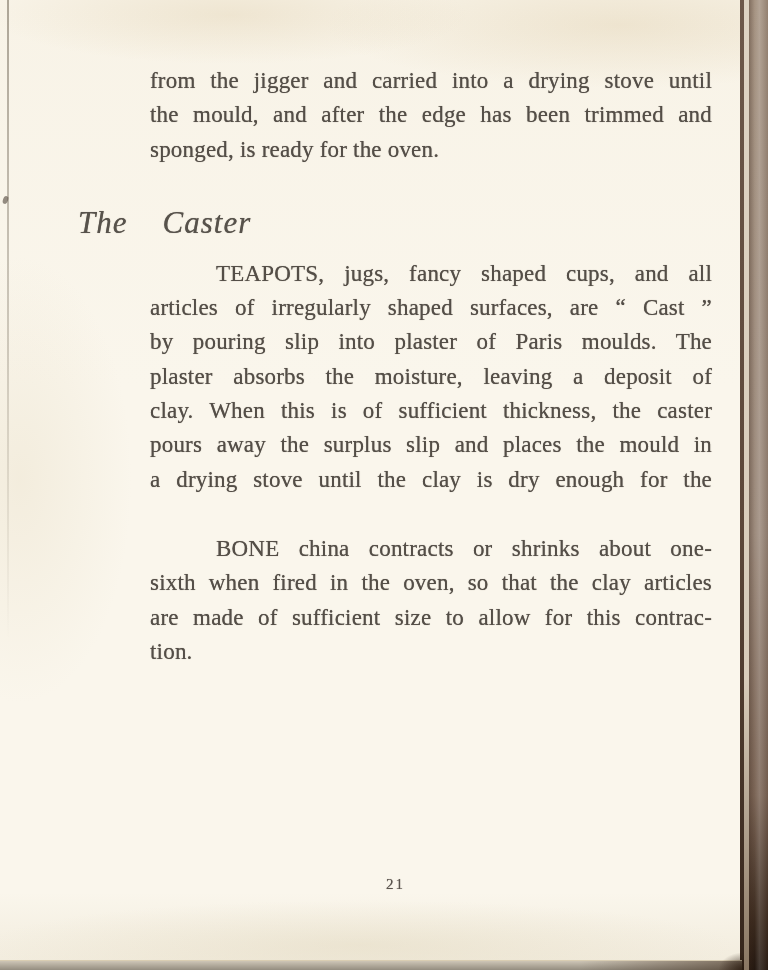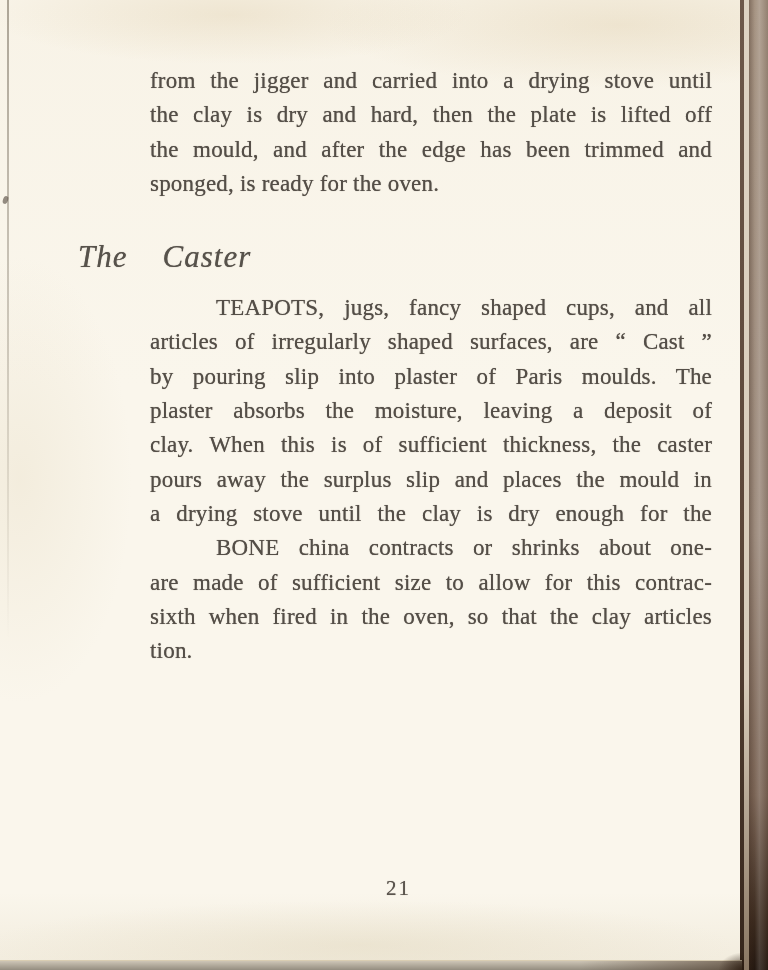--- a/index.html
+++ b/index.html
@@ -99,65 +99,64 @@
   .p-first   { margin-bottom: 36px; }
   .heading {
     font-style: italic;
     font-size: 31px;
     line-height: 40px;
     margin: 8px 0 14px -72px;
     word-spacing: 0.85em;
     color: #57524b;
     letter-spacing: 1px;
   }
-  .p-caster  { }
+  .p-caster  { margin-bottom: 35px; }
   .p-care    { margin-bottom: 34px; }
   .page-number {
     position: absolute;
     left: 386px; top: 876px;
-    font-size: 21px;
+    font-size: 15px;
     letter-spacing: 2px;
     color: #5a544d;
     text-shadow: 0 0 0.7px rgba(90,84,77,0.85);
   }
 </style>
 </head>
 <body>
 
 <div class="scan">
   <div class="paper"></div>
   <div class="crease"></div>
   <div class="speck"></div>
 
   <div class="text-col">
 
     <div class="para p-first">
       <div class="jl">from the jigger and carried into a drying stove until</div>
-      <div class="jl">the clay is dry and hard, then the plate is lifted off</div>
       <div class="jl">the mould, and after the edge has been trimmed and</div>
       <div class="ll">sponged, is ready for the oven.</div>
     </div>
 
     <div class="heading">The Caster</div>
 
     <div class="para p-caster">
       <div class="jl ind">TEAPOTS, jugs, fancy shaped cups, and all</div>
       <div class="jl">articles of irregularly shaped surfaces, are “ Cast ”</div>
       <div class="jl">by pouring slip into plaster of Paris moulds.  The</div>
       <div class="jl">plaster absorbs the moisture, leaving a deposit of</div>
       <div class="jl">clay.  When this is of sufficient thickness, the caster</div>
       <div class="jl">pours away the surplus slip and places the mould in</div>
       <div class="jl">a drying stove until the clay is dry enough for the</div>
     </div>
 
 
     <div class="para">
       <div class="jl ind">BONE china contracts or shrinks about one-</div>
+      <div class="jl">sixth when fired in the oven, so that the clay articles</div>
       <div class="jl">are made of sufficient size to allow for this contrac-</div>
-      <div class="jl">sixth when fired in the oven, so that the clay articles</div>
       <div class="ll">tion.</div>
     </div>
 
   </div>
 
   <div class="page-number">21</div>
 
   <div class="gutter-line"></div>
   <div class="edge-sliver"></div>
   <div class="edge-band"></div>

